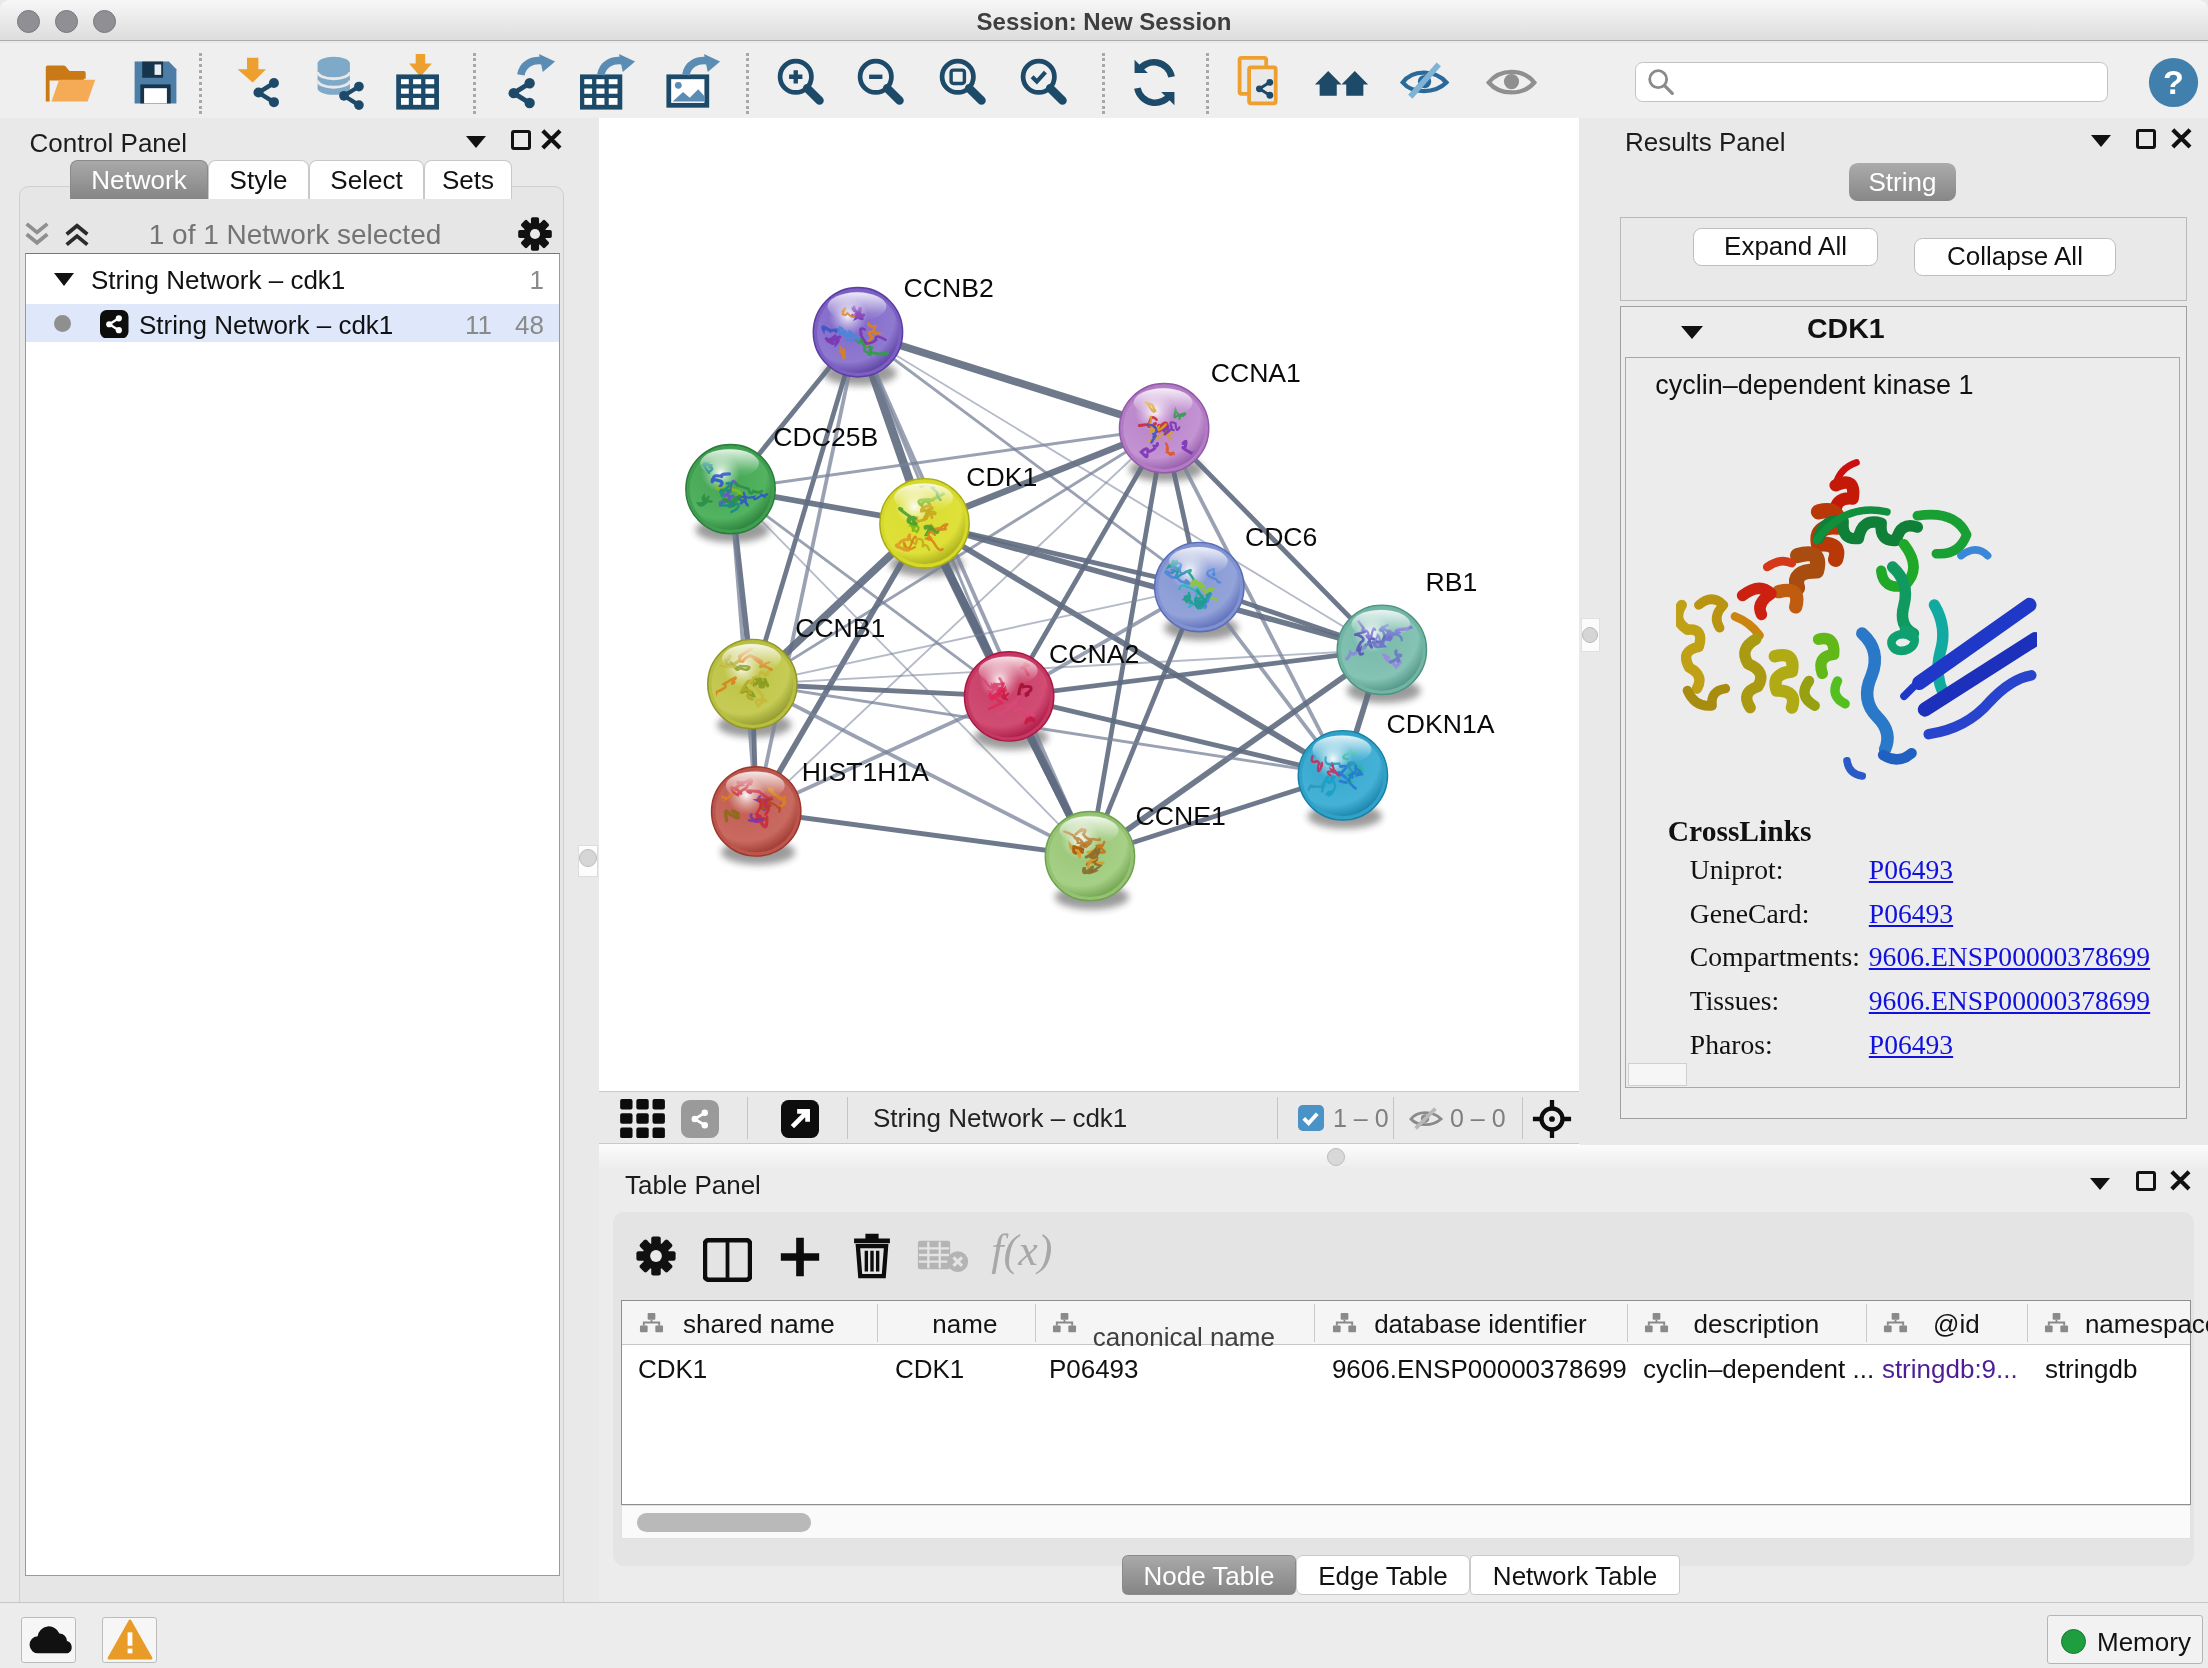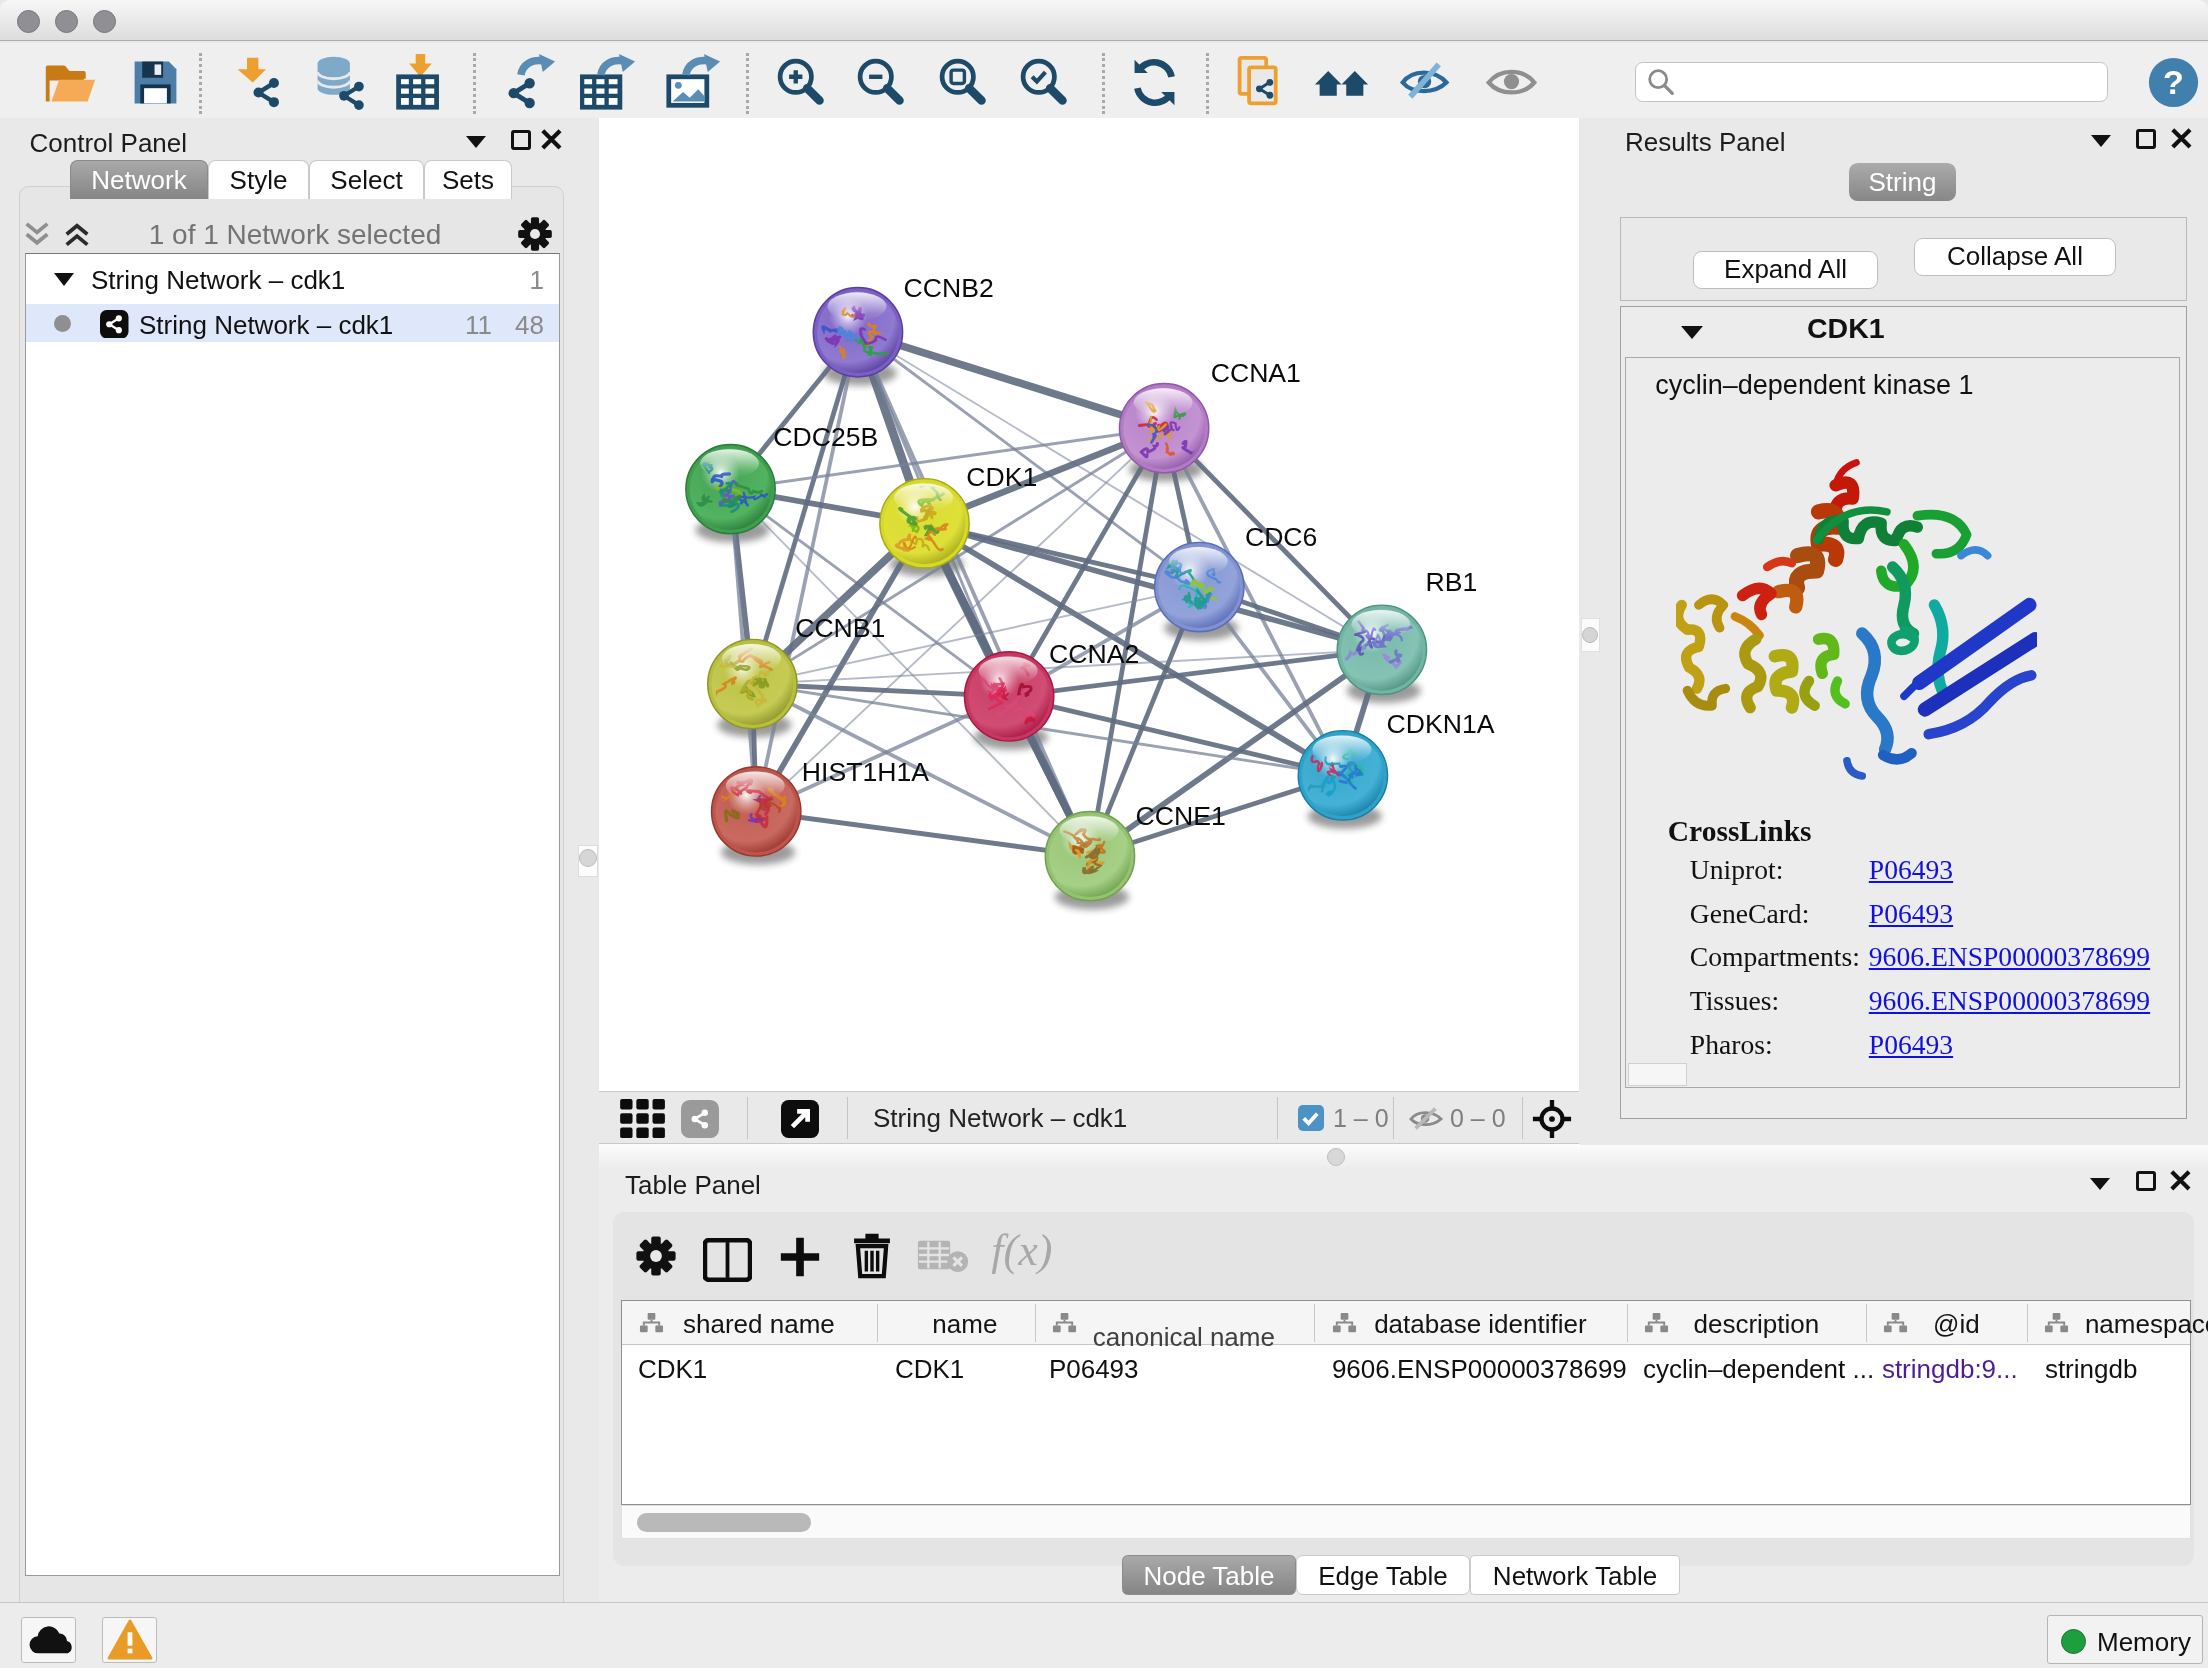--- a/index.html
+++ b/index.html
@@ -10,20 +10,21 @@
 .icon{position:absolute}
 .vdiv{position:absolute;border-left:3.8px dotted #a8a8a8;height:61px;top:51px}
 .sep{position:absolute;background:#c4c4c4}
 .link{color:#1111dd;text-decoration:underline}
 .serif{font-family:"Liberation Serif",serif}
 </style></head><body>
 <div class="abs" style="left:0;top:0;width:2208px;height:41px;background:linear-gradient(#f7f7f7,#dddddd);border-bottom:1.9px solid #acacac;border-radius:9.5px 9.5px 0 0">
     <div class="abs" style="left:17px;top:9.5px;width:23px;height:23px;border-radius:50%;background:#8f8f94;border:1.4px solid #77777c"></div>
     <div class="abs" style="left:55px;top:9.5px;width:23px;height:23px;border-radius:50%;background:#8f8f94;border:1.4px solid #77777c"></div>
     <div class="abs" style="left:93px;top:9.5px;width:23px;height:23px;border-radius:50%;background:#8f8f94;border:1.4px solid #77777c"></div>
+    <div class="abs" style="left:0;width:2208px;text-align:center;top:7.6px;font-size:24px;font-weight:bold;color:#3e3e3e">Session: New Session</div>
   </div>
 <div class="abs" style="left:0;top:43px;width:2208px;height:81px;background:#efefef;border-bottom:1.9px solid #cacaca">
     <div class="icon" style="left:42px;top:11.4px"><svg width="57" height="57" viewBox="0 0 60 60">
         <path d="M6,14 h17 l5,6 h16 v8 H6 z" fill="#c97a16"></path>
         <path d="M6,50 V14 h17 l5,6 h16 v6" fill="none" stroke="#c97a16" stroke-width="4" stroke-linejoin="round"></path>
         <path d="M10,50 L18,27 h38 L48,50 z" fill="#f5ab55"></path>
       </svg></div>
     <div class="icon" style="left:127px;top:11.4px"><svg width="57" height="57" viewBox="0 0 60 60">
         <path d="M8,8 h36 l8,8 v36 H8 z" fill="#4d7ea8"></path>
         <rect x="16" y="8" width="22" height="17" fill="#16354d"></rect>
@@ -634,21 +635,21 @@
   </div>
 <div class="abs" style="left:599px;top:1144px;width:1609px;height:24px;background:linear-gradient(#fcfcfc,#ededed)"></div>
 <div class="abs" style="left:1327px;top:1148px;width:18px;height:18px;border-radius:50%;background:#d8d8d8;border:1px solid #bcbcbc"></div>
 <div class="abs" style="left:1580px;top:124px;width:629px;height:1021px;background:#e9e9e9">
     <div class="ptitle abs" style="left:45px;top:2.9px">Results Panel</div>
     <div class="abs" style="left:511px;top:11.4px;width:0;height:0;border-left:10.5px solid transparent;border-right:10.5px solid transparent;border-top:12.4px solid #111"></div>
     <div class="abs" style="left:556px;top:4.8px;width:20px;height:20px;border:3.3px solid #111;border-radius:2.9px"></div>
     <div class="abs" style="left:588px;top:-3.8px;font-size:32px;font-weight:bold;color:#111">✕</div>
     <div class="abs" style="left:269px;top:39px;width:107px;height:38px;background:linear-gradient(#ababab,#878787);border-radius:8.6px;color:#fff;font-size:26px;text-align:center;line-height:38px">String</div>
     <div class="abs" style="left:40px;top:93px;width:567px;height:84px;background:#e9e9e9;border:1.9px solid #b8b8b8">
-      <div class="btn" style="left:72px;top:33px;width:185px;height:38px;line-height:35px">Expand All</div>
+      <div class="btn" style="left:72px;top:10px;width:185px;height:38px;line-height:35px">Expand All</div>
       <div class="btn" style="left:293px;top:20px;width:202px;height:38px;line-height:35px">Collapse All</div>
     </div>
     <div class="abs" style="left:40px;top:182px;width:567px;height:813px;background:#ececec;border:1.9px solid #9f9f9f">
       <div class="abs" style="left:60px;top:19px;width:0;height:0;border-left:11.4px solid transparent;border-right:11.4px solid transparent;border-top:13.3px solid #111"></div>
       <div class="abs" style="left:186px;top:4.8px;font-size:28.5px;font-weight:bold;color:#111">CDK1</div>
       <div class="abs" style="left:3.8px;top:50px;width:555px;height:731px;background:#ececec;border:1.4px solid #a8a8a8">
         <div class="abs" style="left:29.5px;top:12.4px;font-size:27px;color:#111">cyclin–dependent kinase 1</div>
         <div class="icon" style="left:50px;top:95px"><svg width="361" height="342" viewBox="0 0 380 360">
             <path d="M190,10 q-18,6 -22,24" fill="none" stroke="#cc1010" stroke-width="7" stroke-linecap="round" stroke-linejoin="round" opacity="1"></path>
             <path d="M168,34 q22,-10 18,14 q-20,-2 -18,18" fill="none" stroke="#c41808" stroke-width="13" stroke-linecap="round" stroke-linejoin="round" opacity="1"></path>

